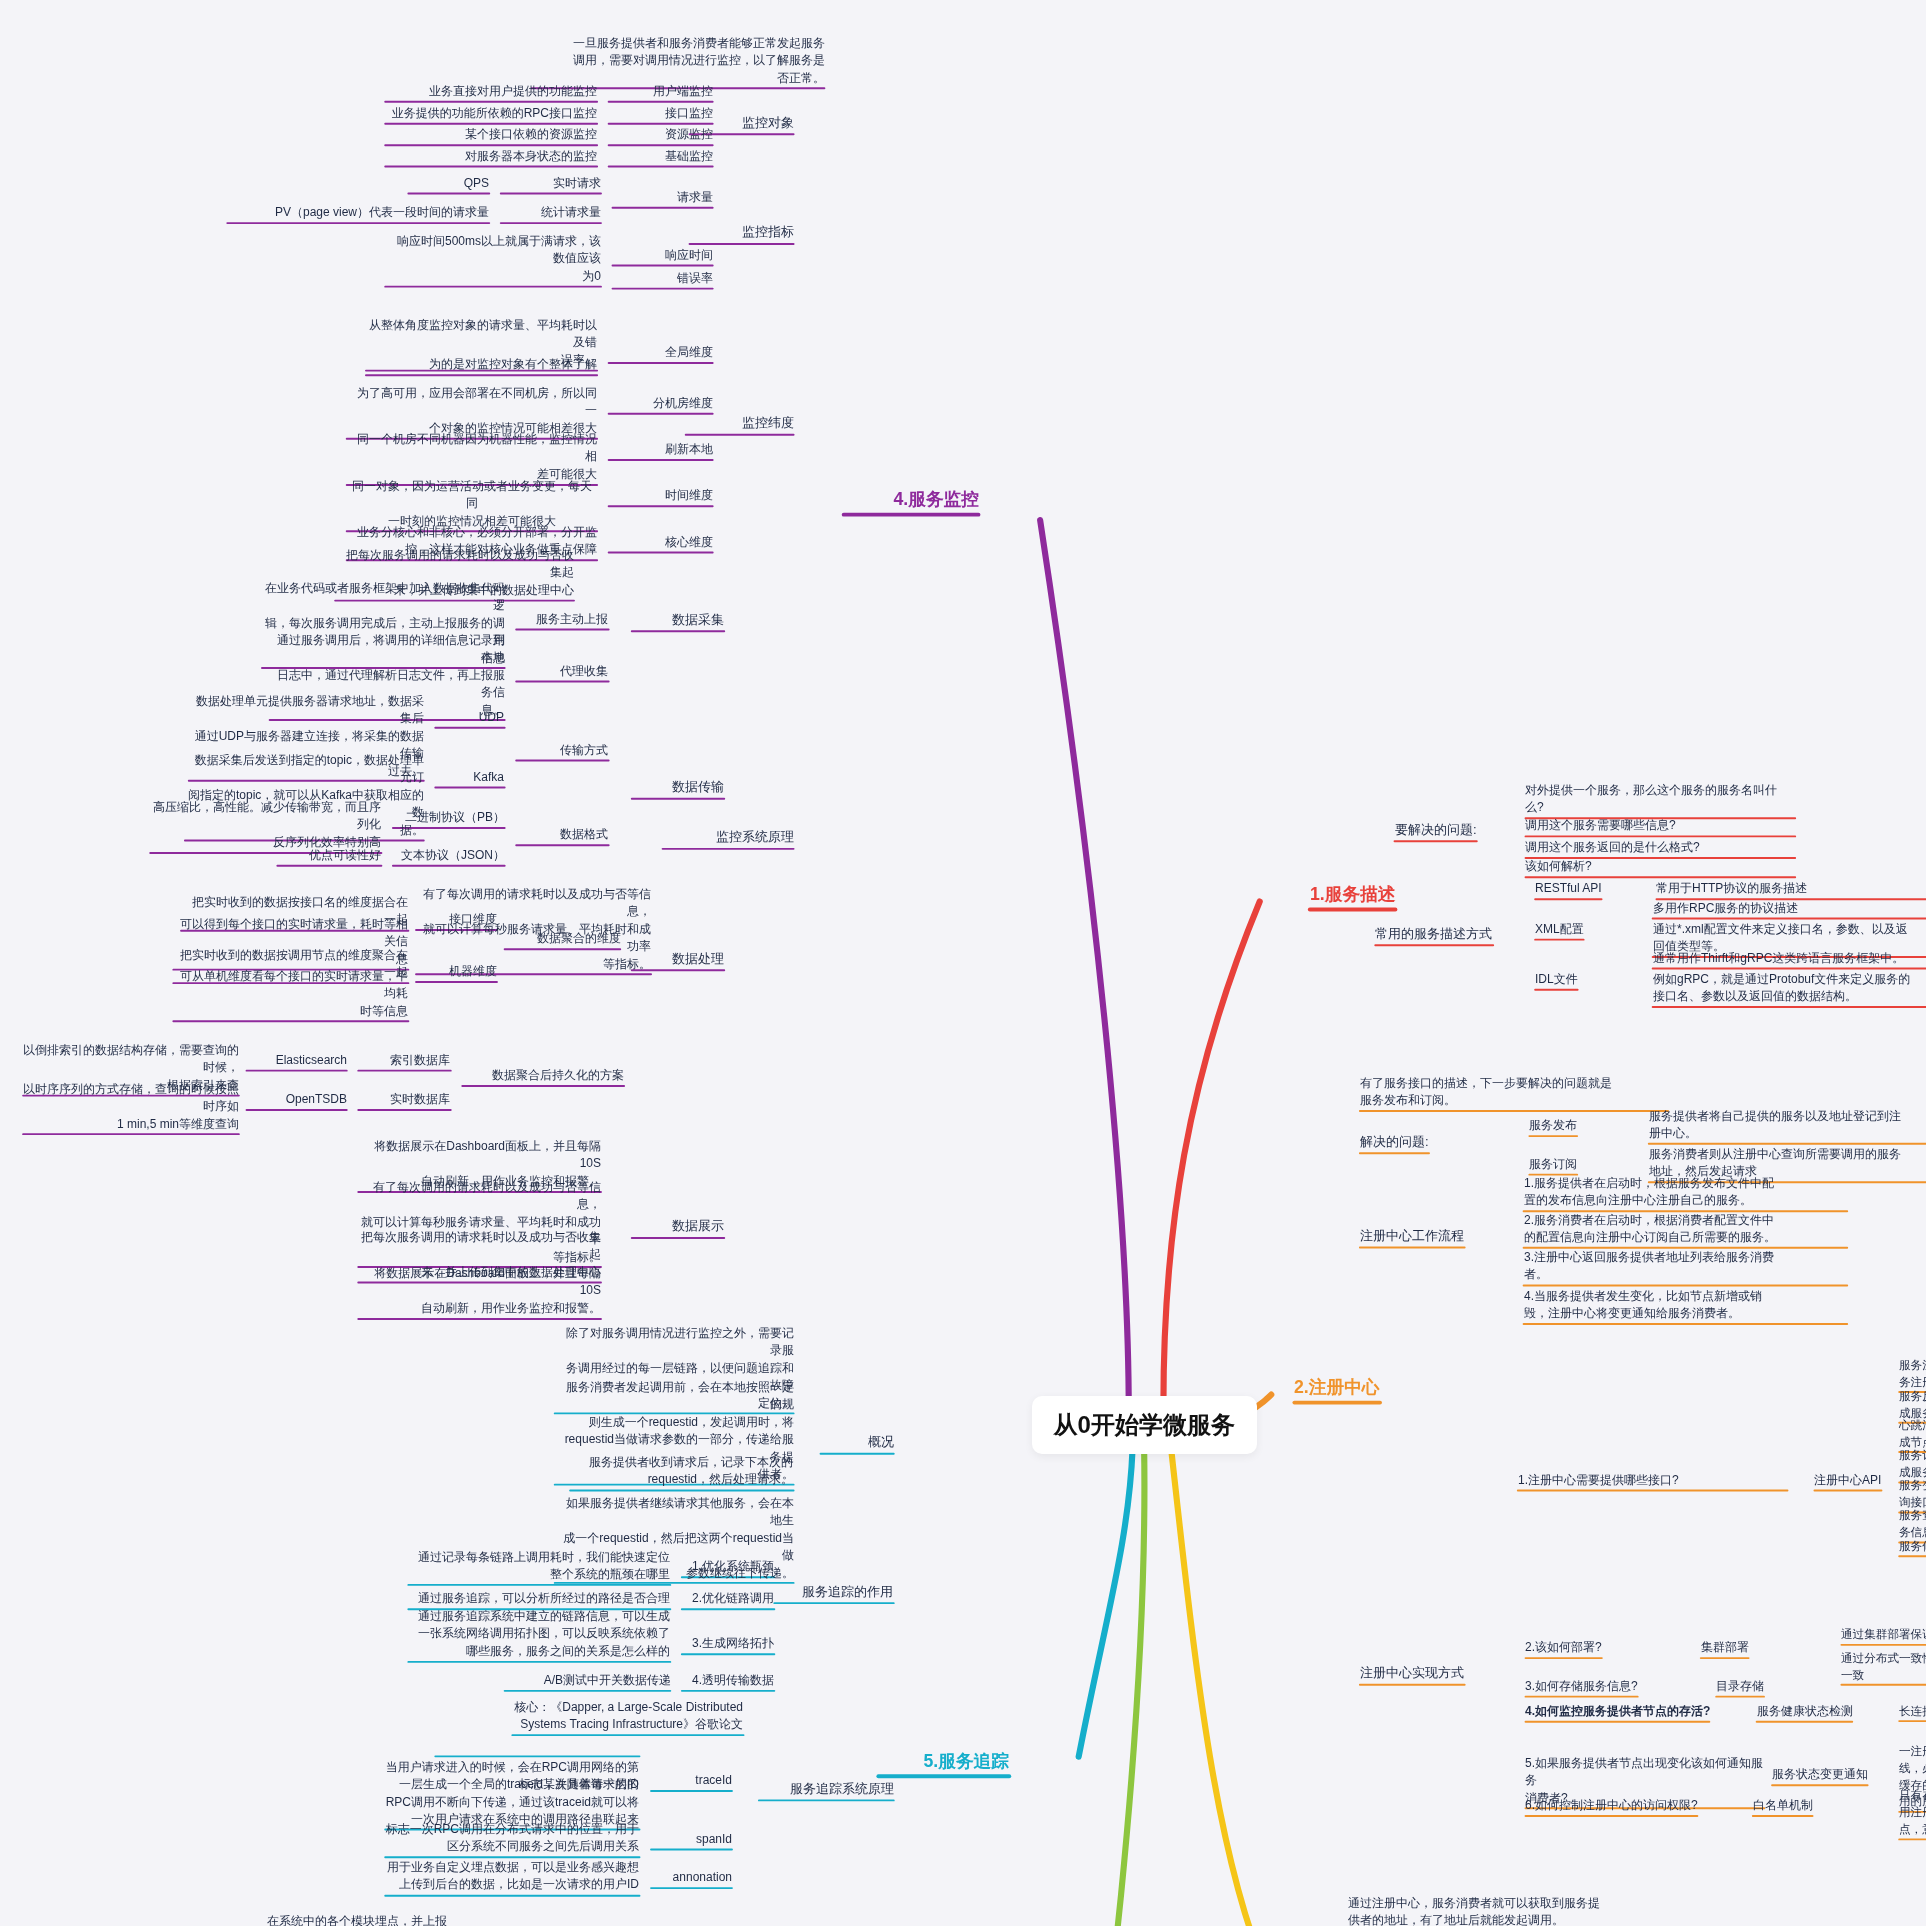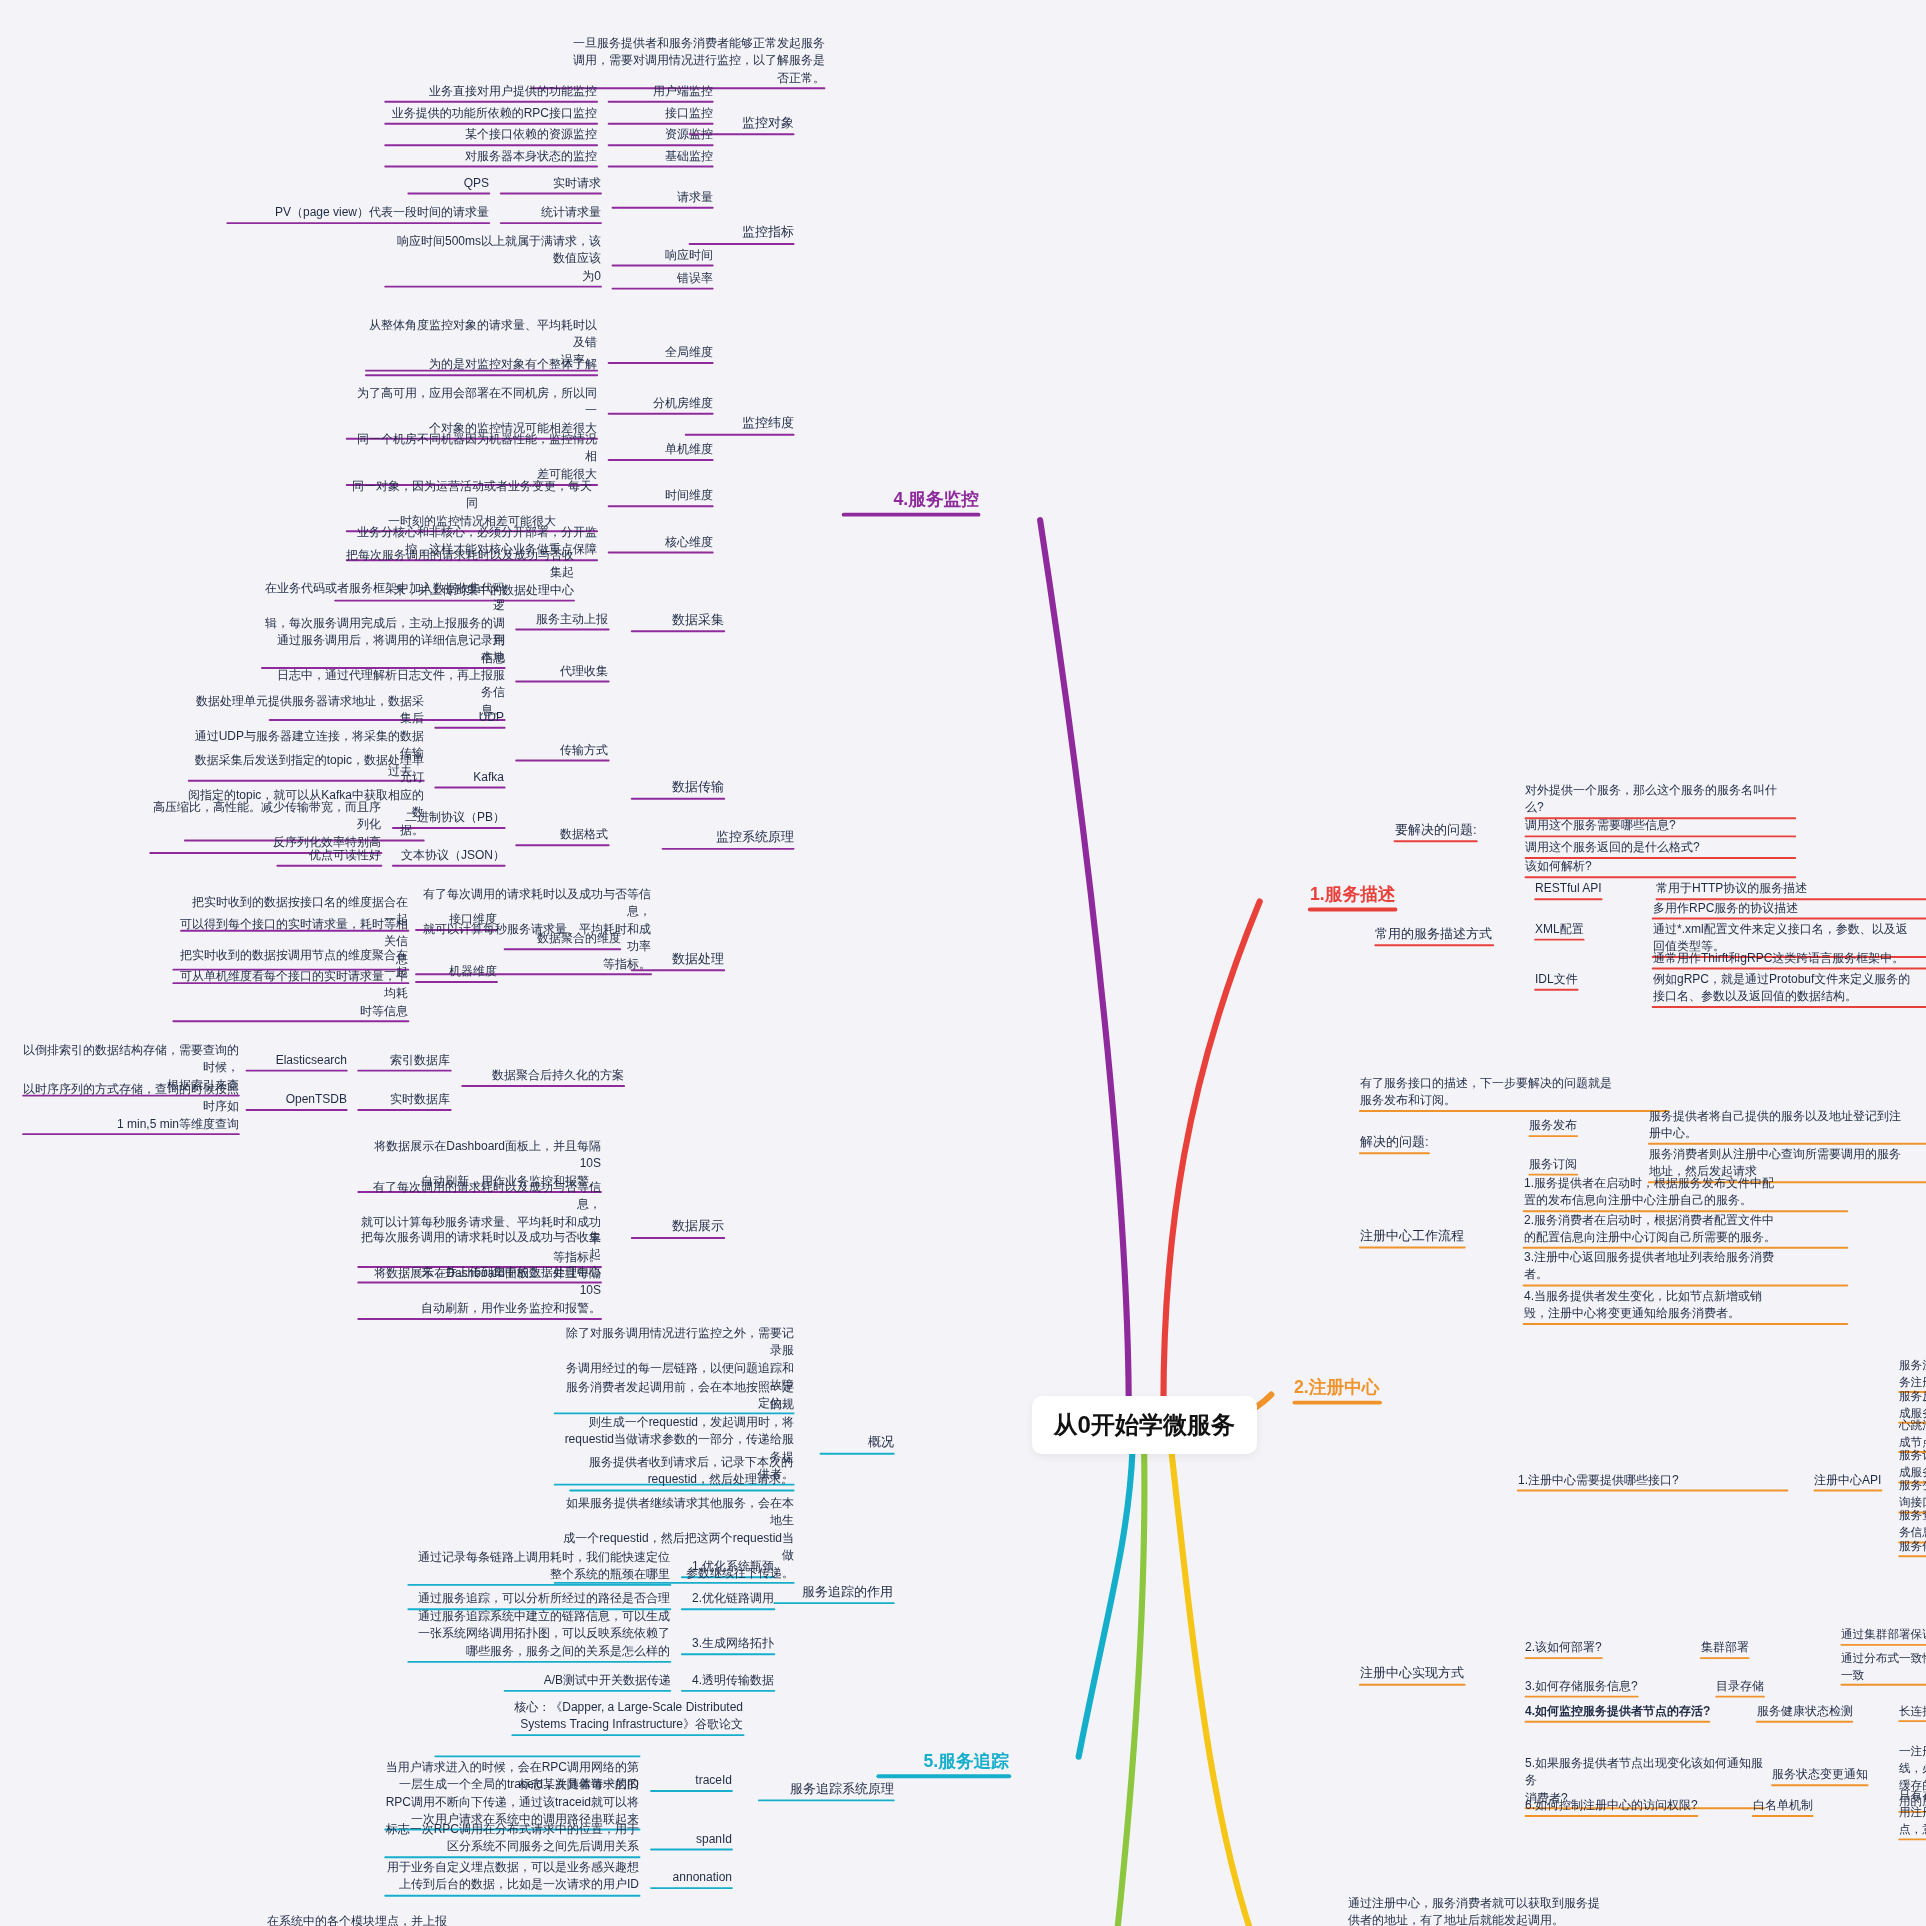--- a/index.html
+++ b/index.html
@@ -368,21 +368,21 @@
   <div class="node txt t-l3 leftal" style="left:613px;top:270px;width:100px;">错误率</div>
 
   <div class="node txt t-l2 leftal" style="left:686px;top:414px;width:108px;">监控纬度</div>
   <div class="node txt t-l3 leftal" style="left:609px;top:344px;width:104px;">全局维度</div>
   <div class="node txt t-l3 leftal" style="left:366px;top:317px;width:231px;">从整体角度监控对象的请求量、平均耗时以及错
 误率。</div>
   <div class="node txt t-l3 leftal" style="left:366px;top:356px;width:231px;">为的是对监控对象有个整体了解</div>
   <div class="node txt t-l3 leftal" style="left:609px;top:395px;width:104px;">分机房维度</div>
   <div class="node txt t-l3 leftal" style="left:347px;top:385px;width:250px;">为了高可用，应用会部署在不同机房，所以同一
 个对象的监控情况可能相差很大</div>
-  <div class="node txt t-l3 leftal" style="left:609px;top:441px;width:104px;">单机维度</div>
+  <div class="node txt t-l3 leftal" style="left:609px;top:441px;width:104px;">刷新本地</div>
   <div class="node txt t-l3 leftal" style="left:347px;top:431px;width:250px;">同一个机房不同机器因为机器性能，监控情况相
 差可能很大</div>
   <div class="node txt t-l3 leftal" style="left:609px;top:487px;width:104px;">时间维度</div>
   <div class="node txt t-l3 leftal" style="left:347px;top:478px;width:250px;text-align:center;">同一对象，因为运营活动或者业务变更，每天同
 一时刻的监控情况相差可能很大</div>
   <div class="node txt t-l3 leftal" style="left:609px;top:534px;width:104px;">核心维度</div>
   <div class="node txt t-l3 leftal" style="left:347px;top:524px;width:250px;">业务分核心和非核心，必须分开部署，分开监
 控，这样才能对核心业务做重点保障</div>
 
   <div class="node txt t-l2 leftal" style="left:663px;top:828px;width:131px;">监控系统原理</div>

